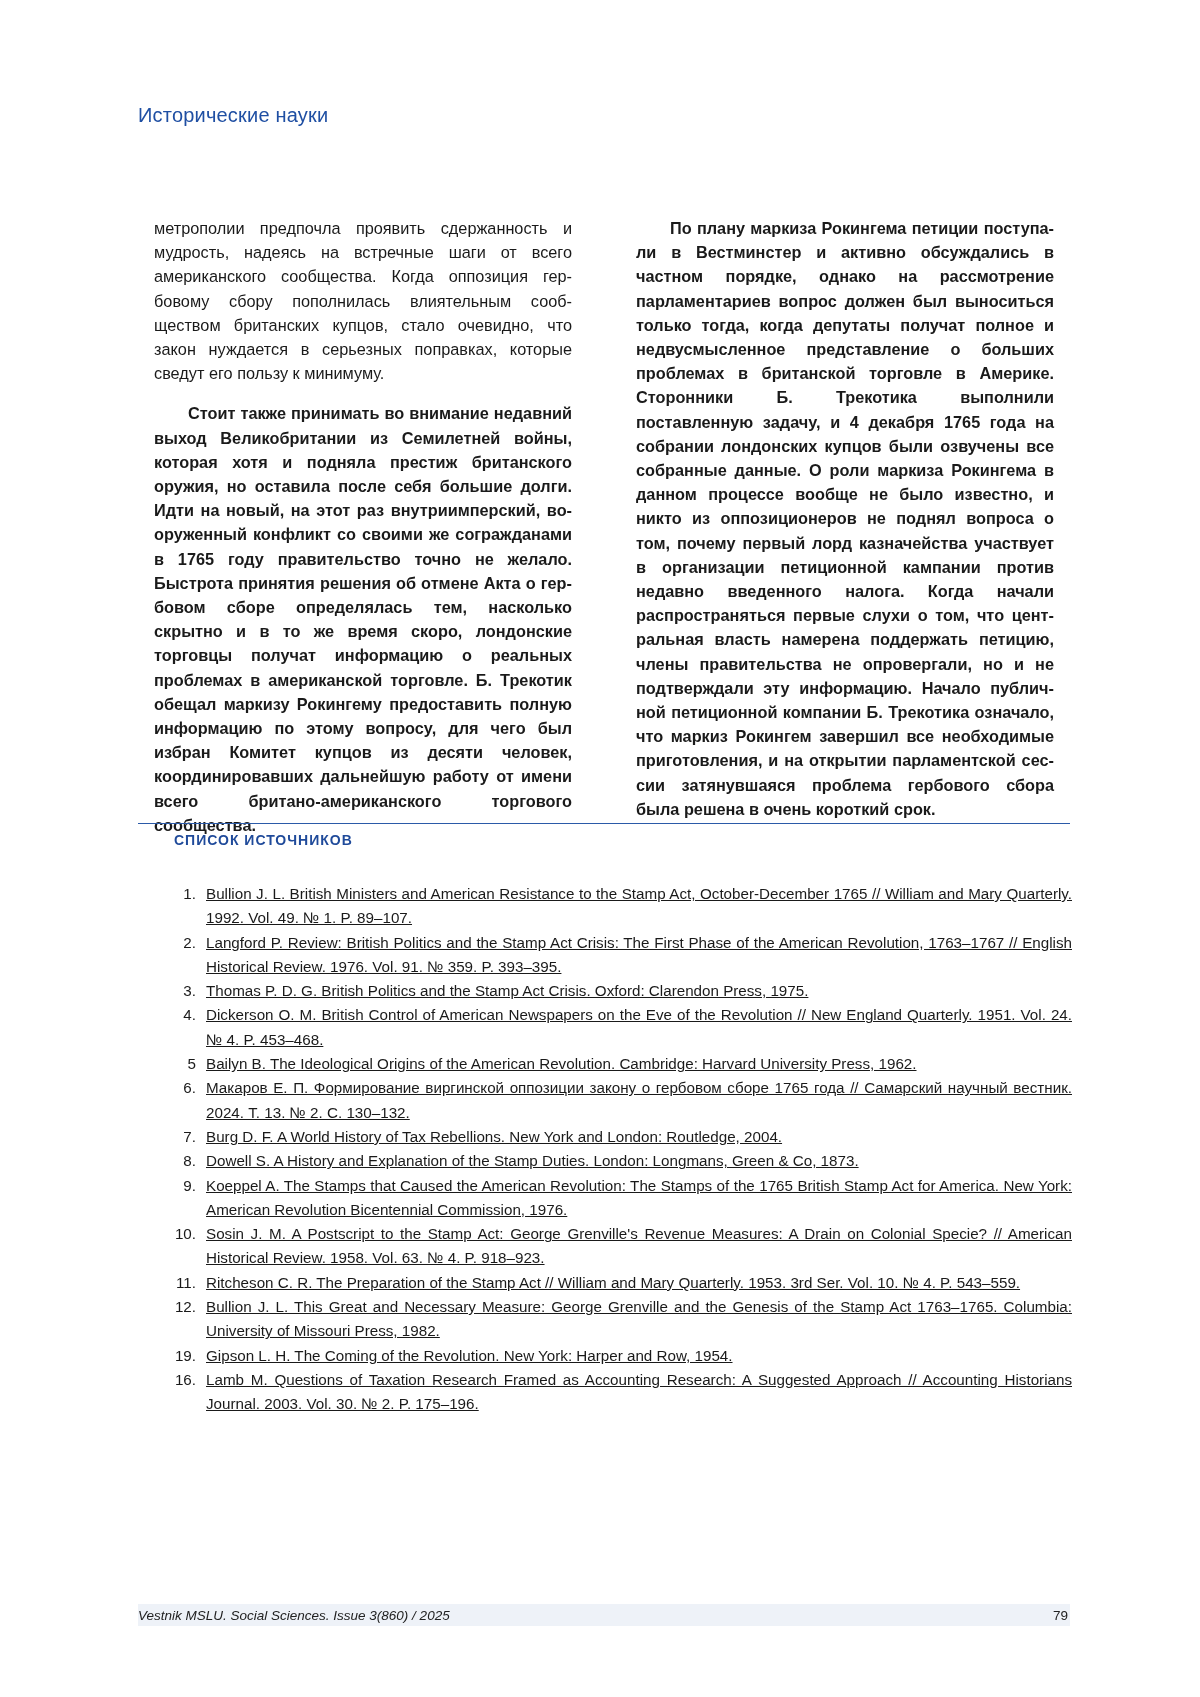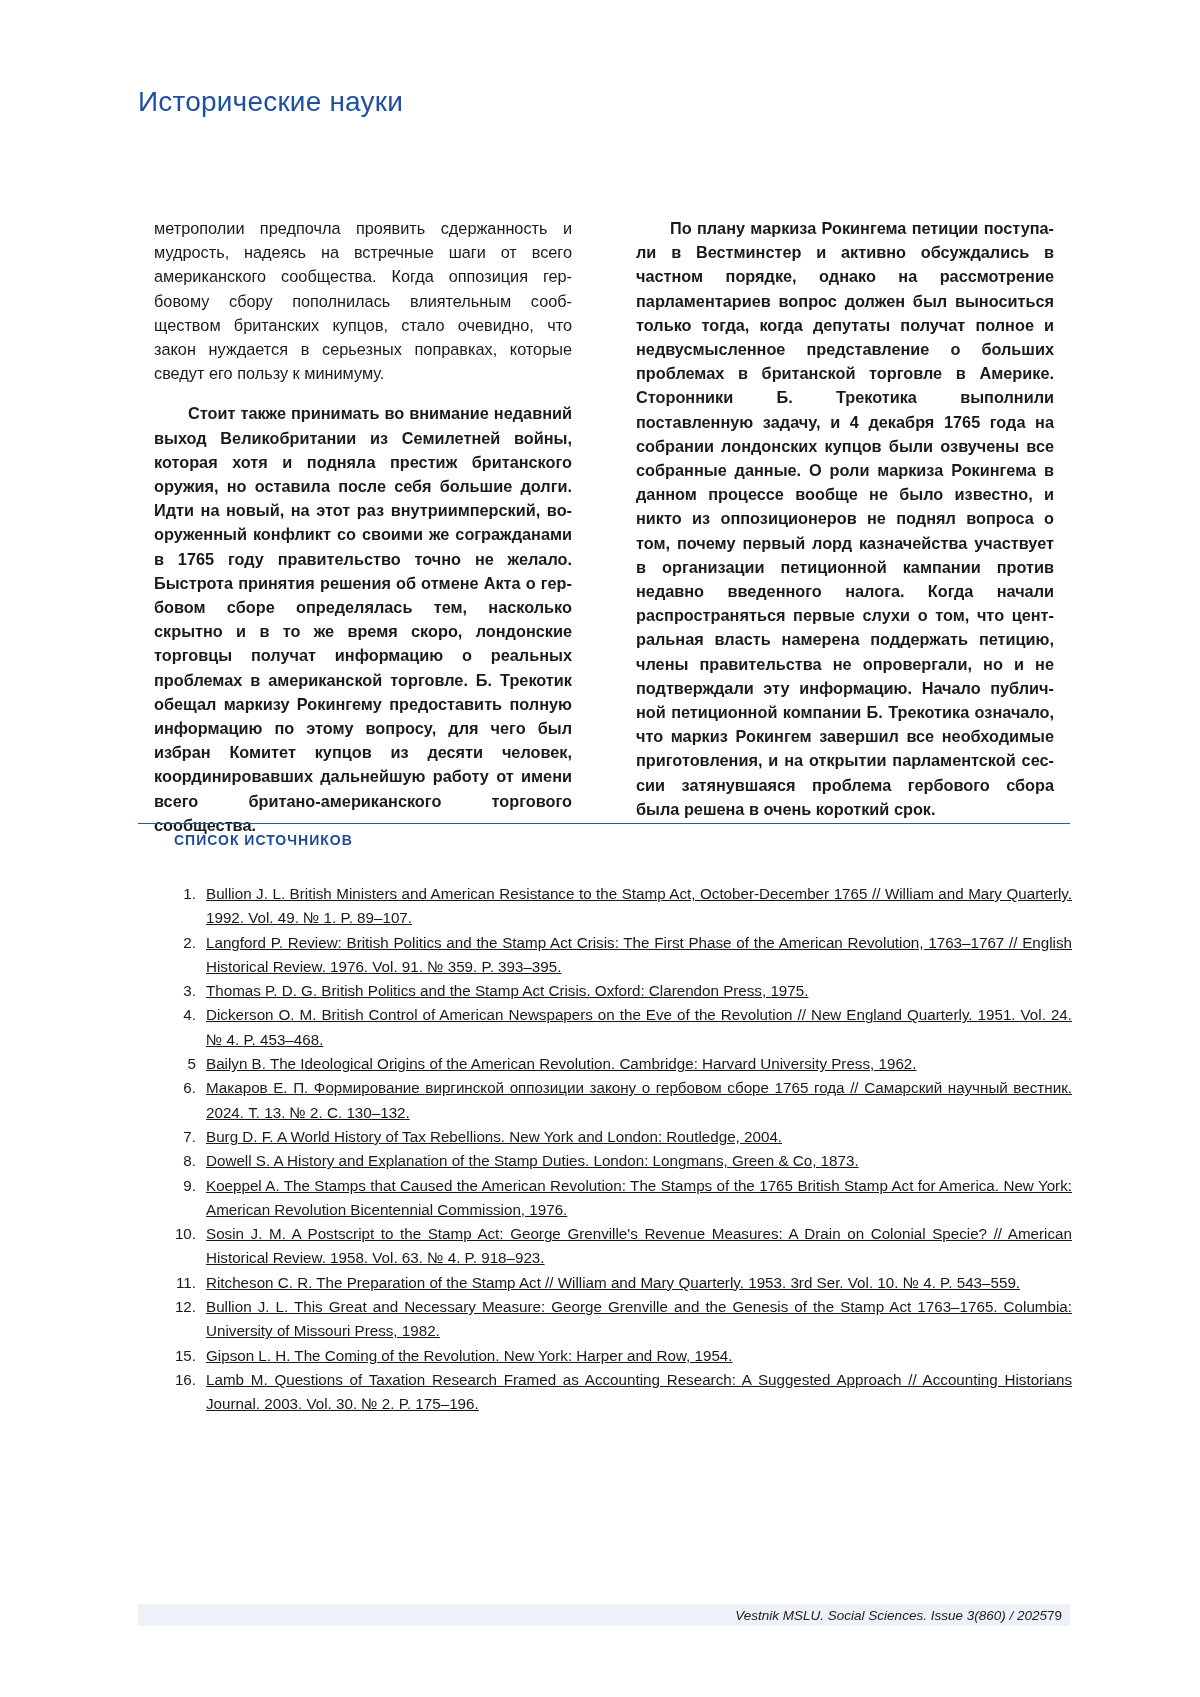--- a/index.html
+++ b/index.html
@@ -1,39 +1,39 @@
 <!DOCTYPE html>
 <html><head>
 <meta charset="utf-8">
 <style>
   html, body { margin: 0; padding: 0; background: #ffffff; }
   body { width: 1200px; height: 1697px; position: relative; overflow: hidden;
          font-family: "Liberation Sans", "DejaVu Sans", sans-serif; color: #1a1a1a; }
-  .section-title { position: absolute; left: 138px; top: 86px; font-size: 28px;
+  .section-title { position: absolute; left: 138px; top: 104px; font-size: 20px;
                    color: #1f4fa3; font-weight: normal; letter-spacing: 0.2px; }
   .columns { position: absolute; left: 138px; top: 200px; width: 932px;
              display: flex; justify-content: space-between; }
   .col { width: 450px; font-size: 16.3px; line-height: 24.2px; text-align: justify;
          hyphens: manual; }
   .col p { margin: 16px; }
   .col p.indent { text-indent: 34px; font-weight: bold; }
   .divider { position: absolute; left: 138px; top: 823px; width: 932px; height: 0;
              border-top: 1.5px solid #2b5aa8; }
   .refs-heading { position: absolute; left: 174px; top: 832px; font-size: 14px;
                   font-weight: bold; color: #1f4a9a; letter-spacing: 1px; }
   .refs { position: absolute; left: 160px; top: 882px; width: 912px; margin: 0; padding: 0;
           list-style: none; font-size: 15.2px; line-height: 24.3px; }
   .refs li { display: flex; text-align: justify; }
   .refs .num { width: 46px; flex: 0 0 46px; text-align: right; padding-right: 10px;
                box-sizing: border-box; }
   .refs .txt { flex: 1; text-decoration: underline; }
   .footer { position: absolute; left: 138px; top: 1604px; width: 932px; height: 22px;
-            background: #eef2f8; display: flex; justify-content: flex-end;
+            background: #eef2f8; display: flex; justify-content: space-between;
             align-items: center; font-size: 13.5px; font-style: italic; color: #222; }
-  .footer .pg { font-style: normal; padding-right: 8px; }
+  .footer .pg { font-style: normal; padding-right: 2px; }
 </style>
 </head>
 <body>
 
 <div class="section-title">Исторические науки</div>
 
 <div class="columns">
   <div class="col">
     <p>метрополии предпочла проявить сдержанность и мудрость, надеясь на встречные шаги от всего американского сообщества. Когда оппозиция гер­бовому сбору пополнилась влиятельным сооб­ществом британских купцов, стало очевидно, что закон нуждается в серьезных поправках, которые сведут его пользу к минимуму.</p>
     <p class="indent">Стоит также принимать во внимание недав­ний выход Великобритании из Семилетней войны, которая хотя и подняла престиж британского оружия, но оставила после себя большие долги. Идти на новый, на этот раз внутриимперский, во­оруженный конфликт со своими же согражданами в 1765 году правительство точно не желало. Быстрота принятия решения об отмене Акта о гер­бовом сборе определялась тем, насколько скрытно и в то же время скоро, лондонские торговцы по­лучат информацию о реальных проблемах в аме­риканской торговле. Б. Трекотик обещал маркизу Рокингему предоставить полную информацию по этому вопросу, для чего был избран Комитет куп­цов из десяти человек, координировавших даль­нейшую работу от имени всего британо-американ­ского торгового сообщества.</p>
@@ -89,21 +89,21 @@
     </li>
   <li>
       <span class="num">11.</span>
       <span class="txt">Ritcheson C. R. The Preparation of the Stamp Act // William and Mary Quarterly. 1953. 3rd Ser. Vol. 10. № 4. P. 543–559.</span>
     </li>
   <li>
       <span class="num">12.</span>
       <span class="txt">Bullion J. L. This Great and Necessary Measure: George Grenville and the Genesis of the Stamp Act 1763–1765. Columbia: University of Missouri Press, 1982.</span>
     </li>
   <li>
-      <span class="num">15.</span>
+      <span class="num">19.</span>
       <span class="txt">Gipson L. H. The Coming of the Revolution. New York: Harper and Row, 1954.</span>
     </li>
   <li>
       <span class="num">16.</span>
       <span class="txt">Lamb M. Questions of Taxation Research Framed as Accounting Research: A Suggested Approach // Accounting Historians Journal. 2003. Vol. 30. № 2. P. 175–196.</span>
     </li>
 </ol>
 
 <div class="footer">
   <span>Vestnik MSLU. Social Sciences. Issue 3(860) / 2025</span>

